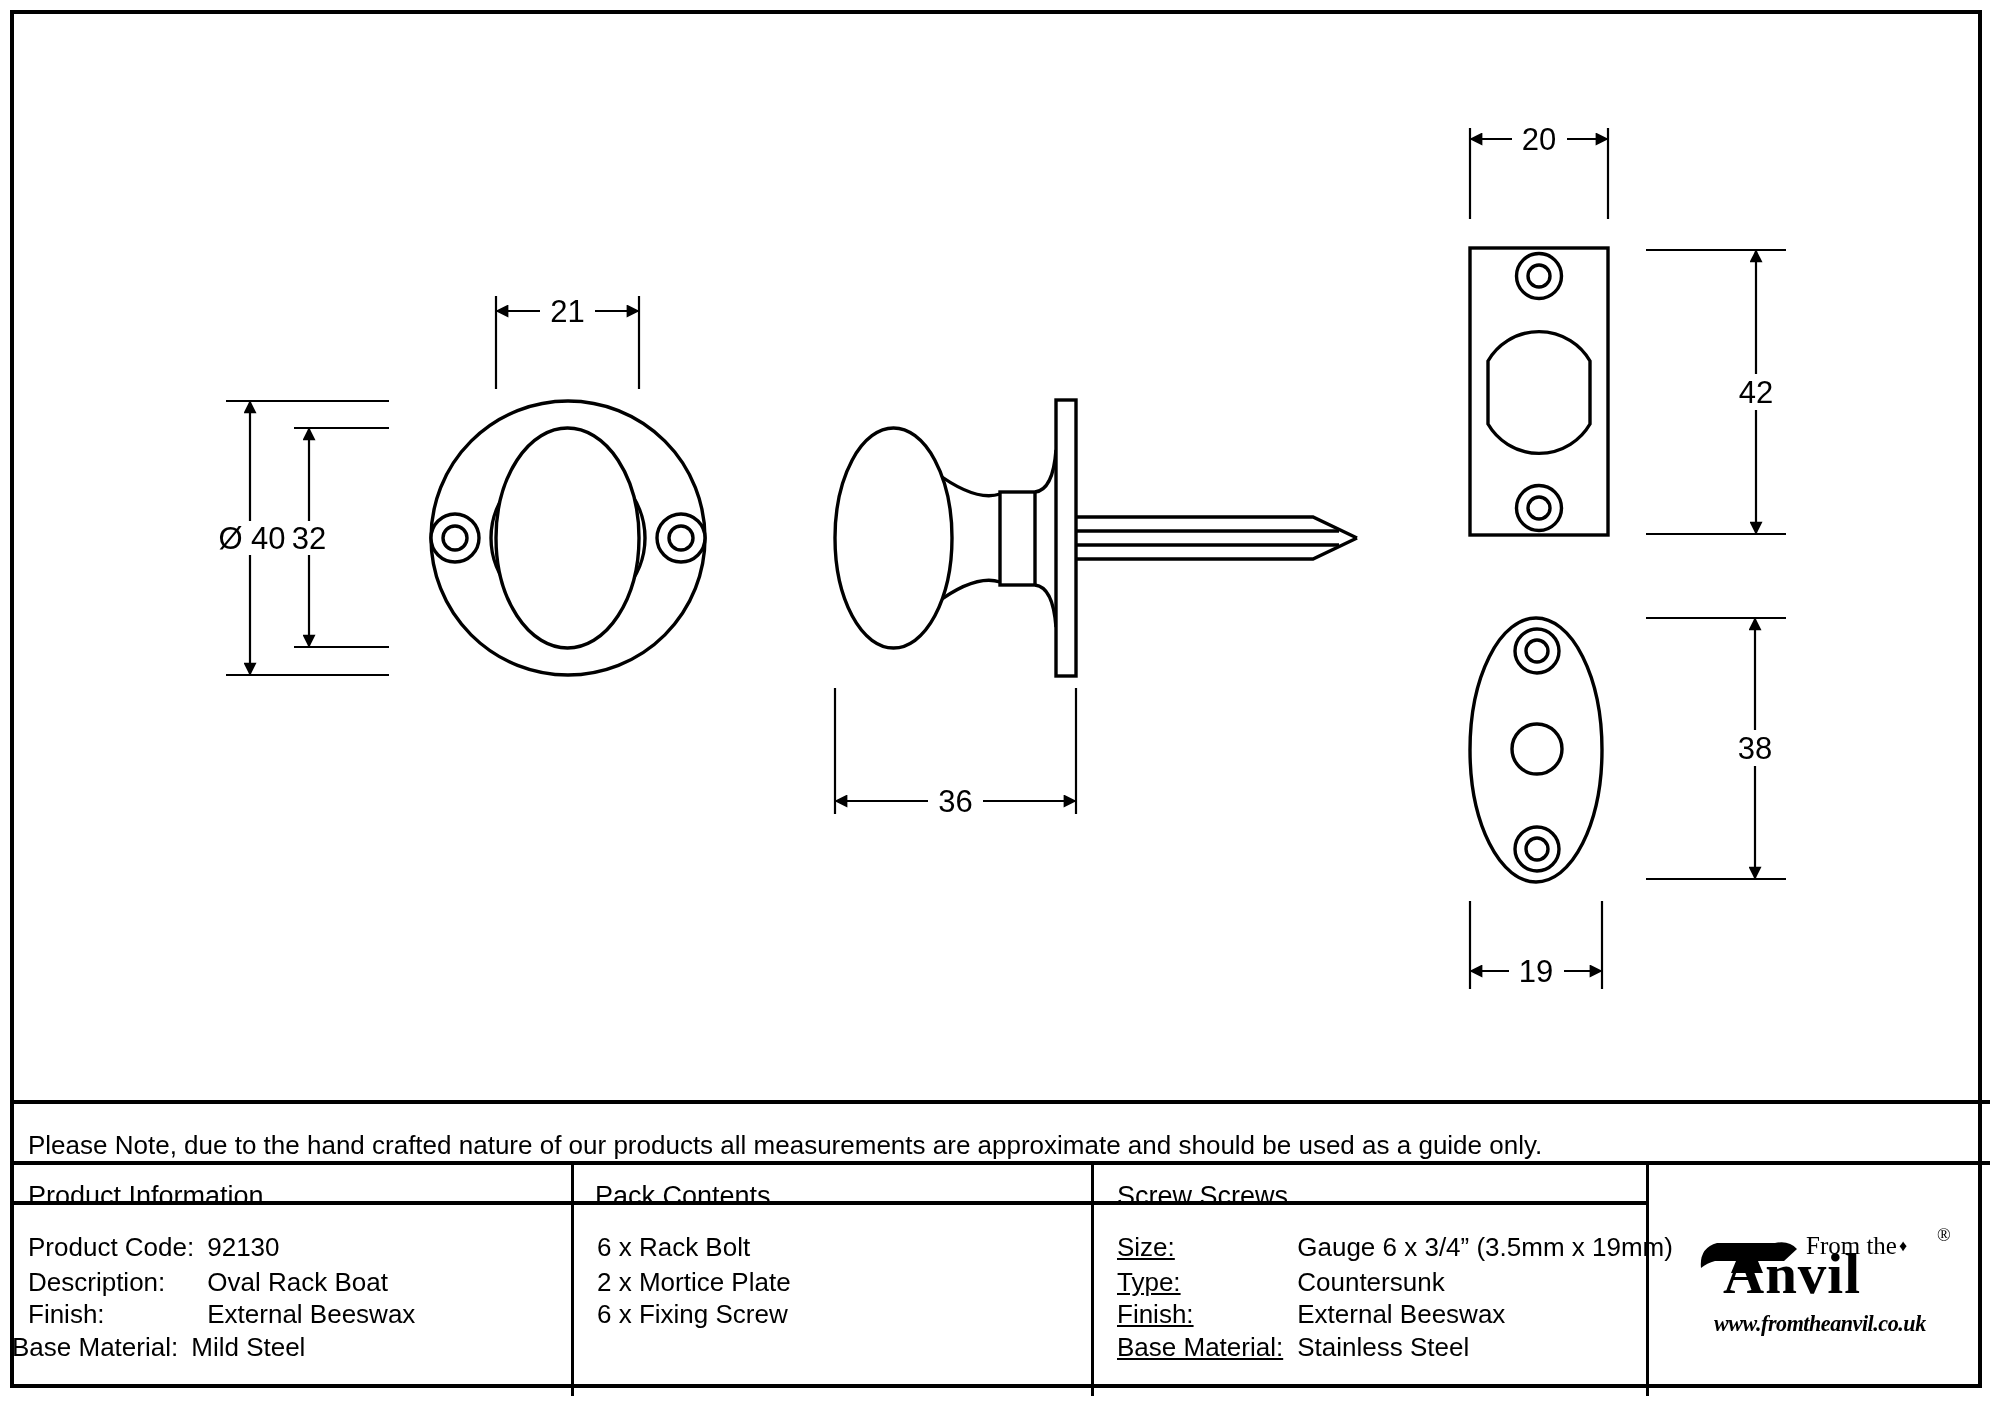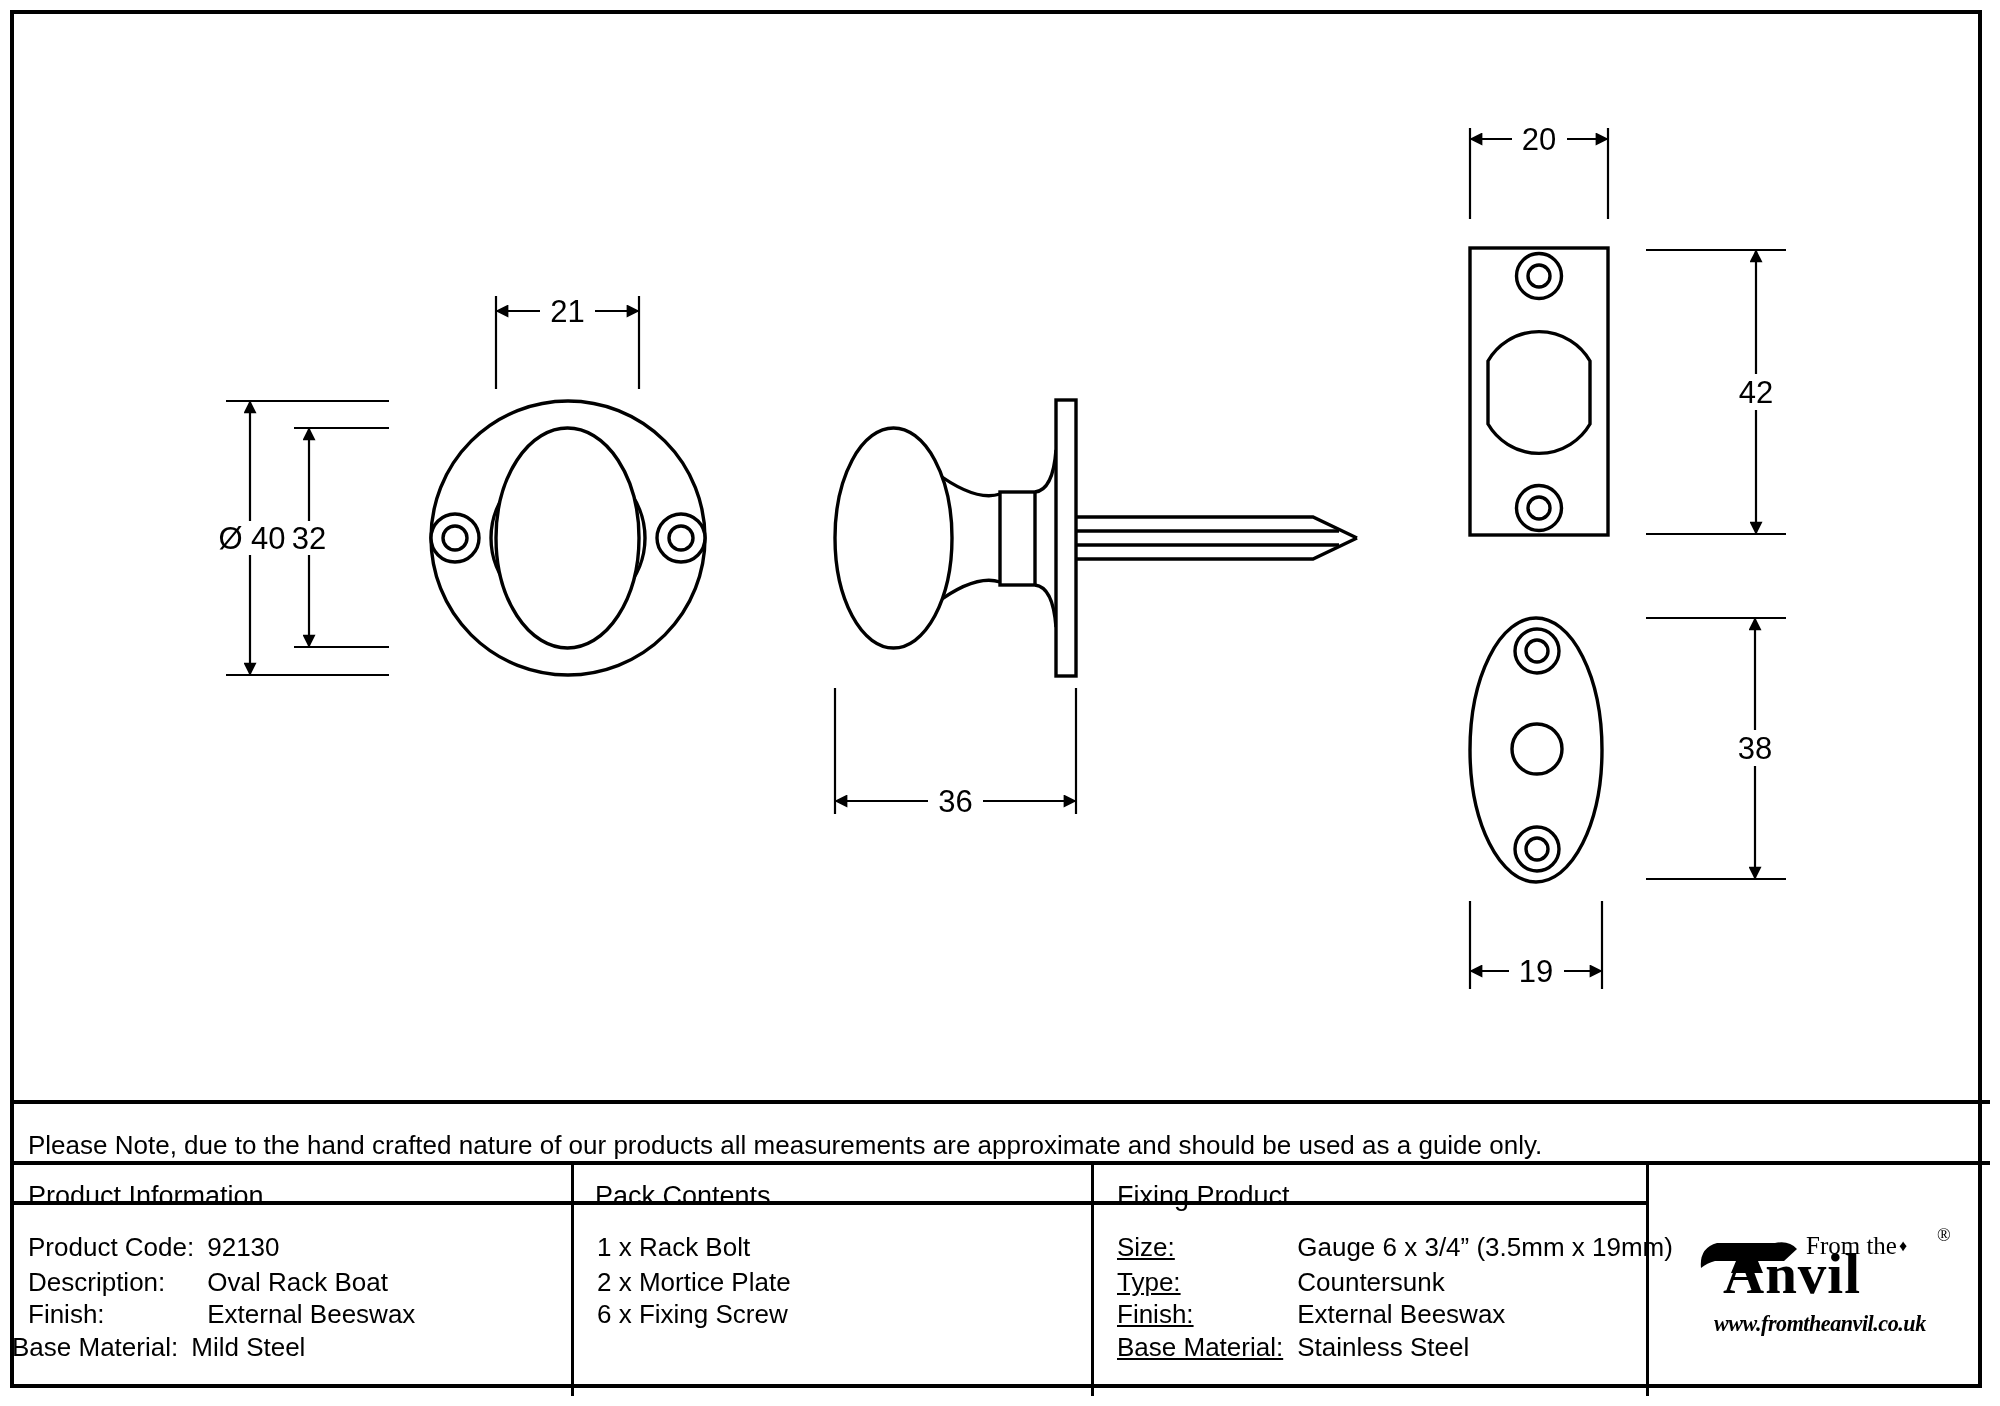--- a/index.html
+++ b/index.html
@@ -162,25 +162,25 @@
   <div class="txt" style="left:28px;top:1285px;">
     <span class="row-label pi-label">Finish:</span>
     <span>External Beeswax</span>
   </div>
   <div class="txt" style="left:12px;top:1318px;">
     <span class="row-label pi-label">Base Material:</span>
     <span>Mild Steel</span>
   </div>
 
   <div class="txt hdr" style="left:595px;top:1167px;">Pack Contents</div>
-  <div class="txt" style="left:597px;top:1218px;">1 x Rack Bolt</div>
+  <div class="txt" style="left:597px;top:1218px;">6 x Rack Bolt</div>
   <div class="txt" style="left:597px;top:1253px;">2 x Mortice Plate</div>
   <div class="txt" style="left:597px;top:1285px;">6 x Fixing Screw</div>
 
-  <div class="txt hdr" style="left:1117px;top:1167px;">Fixing Product</div>
+  <div class="txt hdr" style="left:1117px;top:1167px;">Screw Screws</div>
   <div class="txt" style="left:1117px;top:1218px;">
     <span class="row-label fs-label">Size:</span>
     <span>Gauge 6 x 3/4” (3.5mm x 19mm)</span>
   </div>
   <div class="txt" style="left:1117px;top:1253px;">
     <span class="row-label fs-label">Type:</span>
     <span>Countersunk</span>
   </div>
   <div class="txt" style="left:1117px;top:1285px;">
     <span class="row-label fs-label">Finish:</span>

